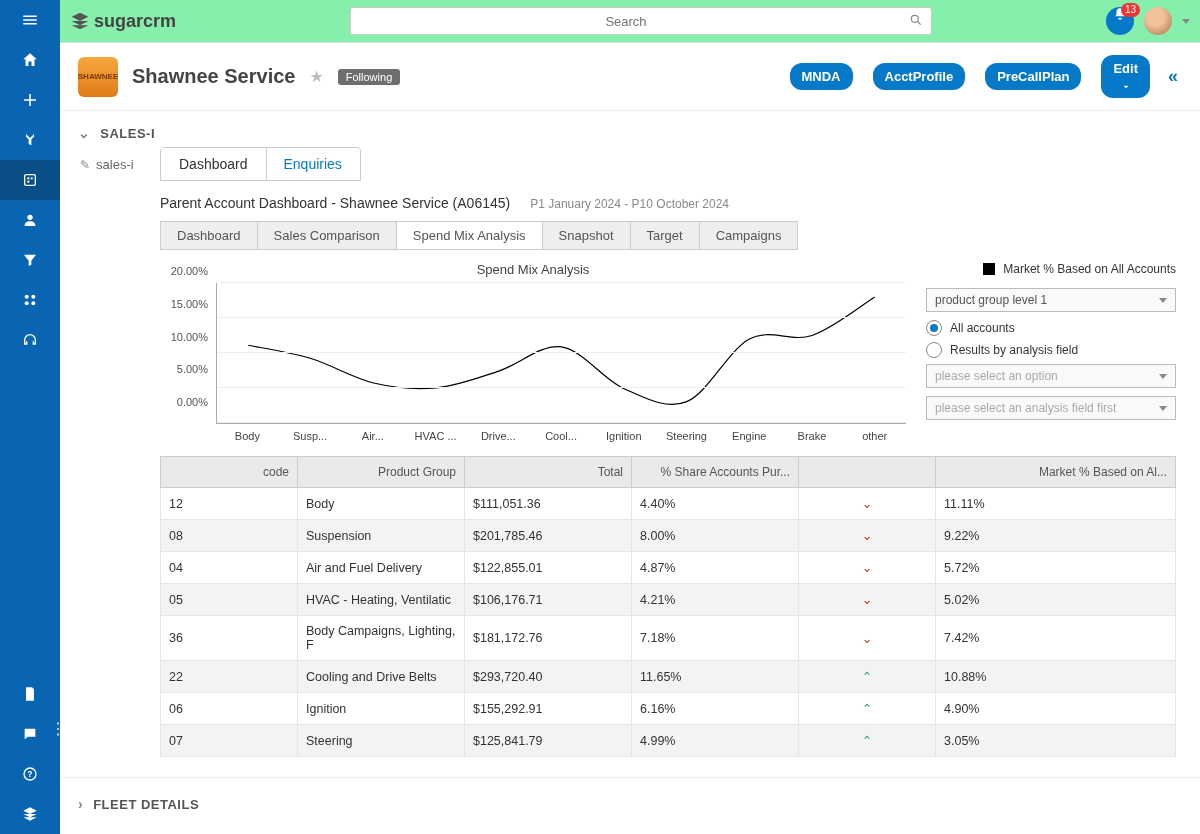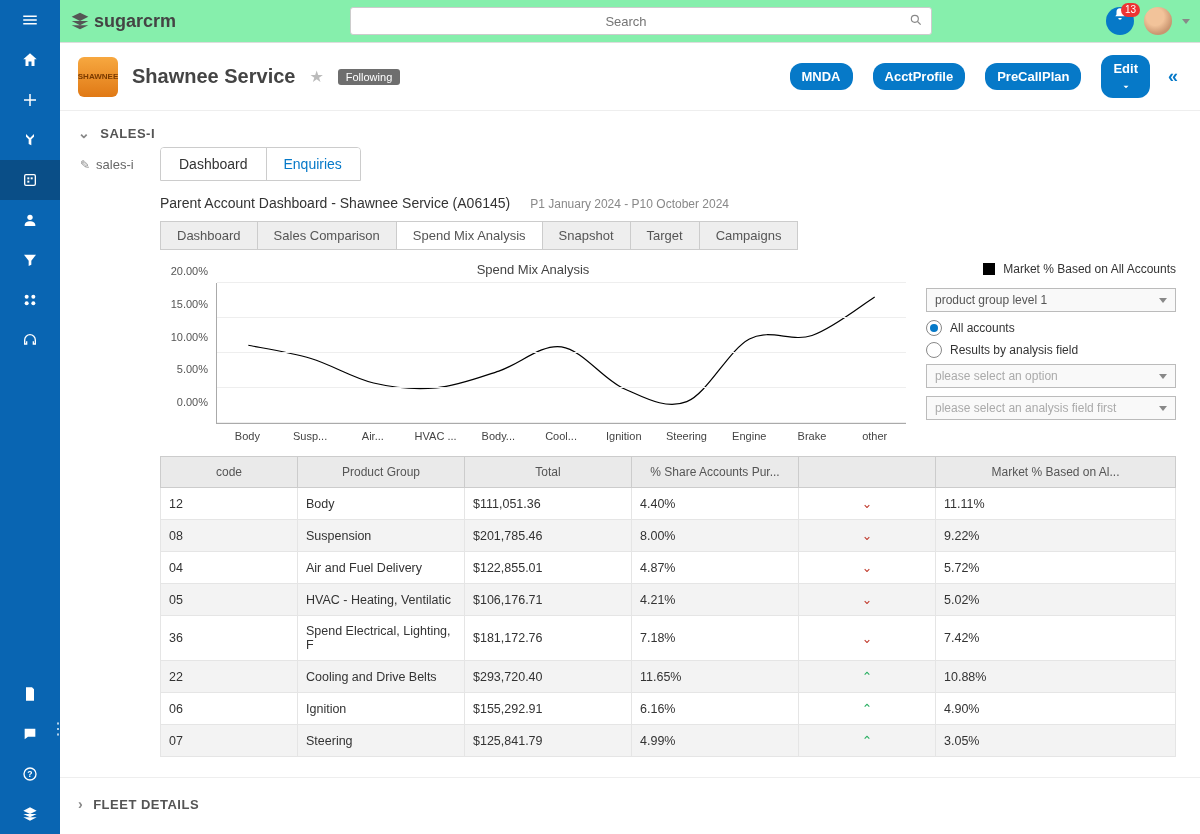--- a/index.html
+++ b/index.html
@@ -71,21 +71,21 @@
 .chart-side{width:250px;font-size:12px;flex:0 0 250px;}
 .legend{display:flex;align-items:center;justify-content:flex-end;gap:8px;margin-bottom:12px;}
 .legend .sw{width:12px;height:12px;background:#000;}
 .sel{border:1px solid #bbb;padding:4px 8px;background:#f9f9f9;display:flex;justify-content:space-between;align-items:center;margin-bottom:8px;color:#555;cursor:pointer;}
 .sel.disabled{color:#aaa;}
 .radio-row{display:flex;align-items:center;gap:8px;margin-bottom:6px;}
 .radio{width:14px;height:14px;border:1px solid #888;border-radius:50%;display:inline-flex;align-items:center;justify-content:center;}
 .radio .dot{width:8px;height:8px;background:#0679c8;border-radius:50%;}
 
 .table{width:100%;border-collapse:collapse;margin-top:14px;}
-.table th{background:#eaeaea;border:1px solid #ccc;padding:8px;text-align:center;font-weight:normal;color:#555;font-size:12px;white-space:nowrap;overflow:hidden;text-overflow:ellipsis;}
+.table th{background:#eaeaea;border:1px solid #ccc;padding:8px;text-align:right;font-weight:normal;color:#555;font-size:12px;white-space:nowrap;overflow:hidden;text-overflow:ellipsis;}
 .table td{border:1px solid #e5e5e5;padding:8px;font-size:12.5px;color:#333;}
 .table tr:nth-child(even) td{background:#f3f3f3;}
 .trend-icon{text-align:center;font-size:12px;}
 .trend-icon.down{color:#c0392b;}
 .trend-icon.up{color:#27ae60;}
 .kebab{position:absolute;left:50px;bottom:96px;color:#cfe3f3;font-size:16px;}
 </style>
 </head>
 <body>
 
@@ -307,21 +307,21 @@
                 <div class="gridline" style="bottom: 25%;"></div>
                 <div class="gridline" style="bottom: 50%;"></div>
                 <div class="gridline" style="bottom: 75%;"></div>
                 <div class="gridline" style="bottom: 100%;"></div>
               </div>
             <div class="xlabels" id="xlabels">
                 <div class="xlabel">Body</div>
                 <div class="xlabel">Susp...</div>
                 <div class="xlabel">Air...</div>
                 <div class="xlabel">HVAC ...</div>
-                <div class="xlabel">Body...</div>
+                <div class="xlabel">Drive...</div>
                 <div class="xlabel">Cool...</div>
                 <div class="xlabel">Ignition</div>
                 <div class="xlabel">Steering</div>
                 <div class="xlabel">Engine</div>
                 <div class="xlabel">Brake</div>
                 <div class="xlabel">other</div>
               </div>
           </div>
         </div>
 
@@ -394,21 +394,21 @@
             <tr>
               <td>05</td>
               <td>HVAC - Heating, Ventilatic</td>
               <td>$106,176.71</td>
               <td>4.21%</td>
               <td class="trend-icon down">⌄</td>
               <td>5.02%</td>
             </tr>
             <tr>
               <td>36</td>
-              <td>Spend Electrical, Lighting, F</td>
+              <td>Body Campaigns, Lighting, F</td>
               <td>$181,172.76</td>
               <td>7.18%</td>
               <td class="trend-icon down">⌄</td>
               <td>7.42%</td>
             </tr>
             <tr>
               <td>22</td>
               <td>Cooling and Drive Belts</td>
               <td>$293,720.40</td>
               <td>11.65%</td>

